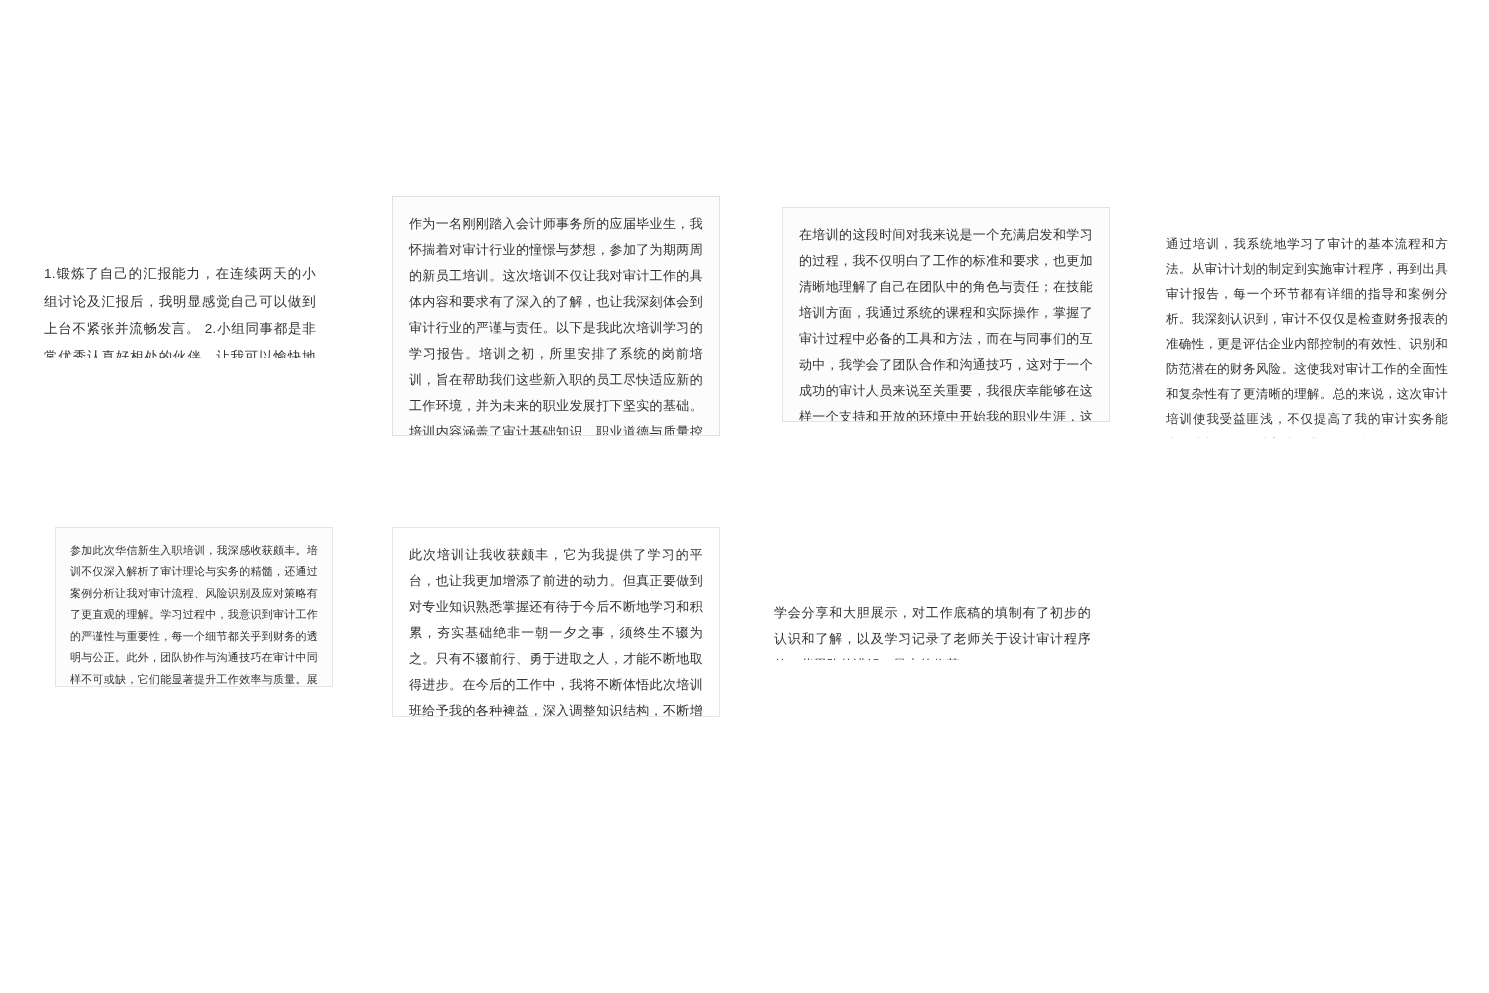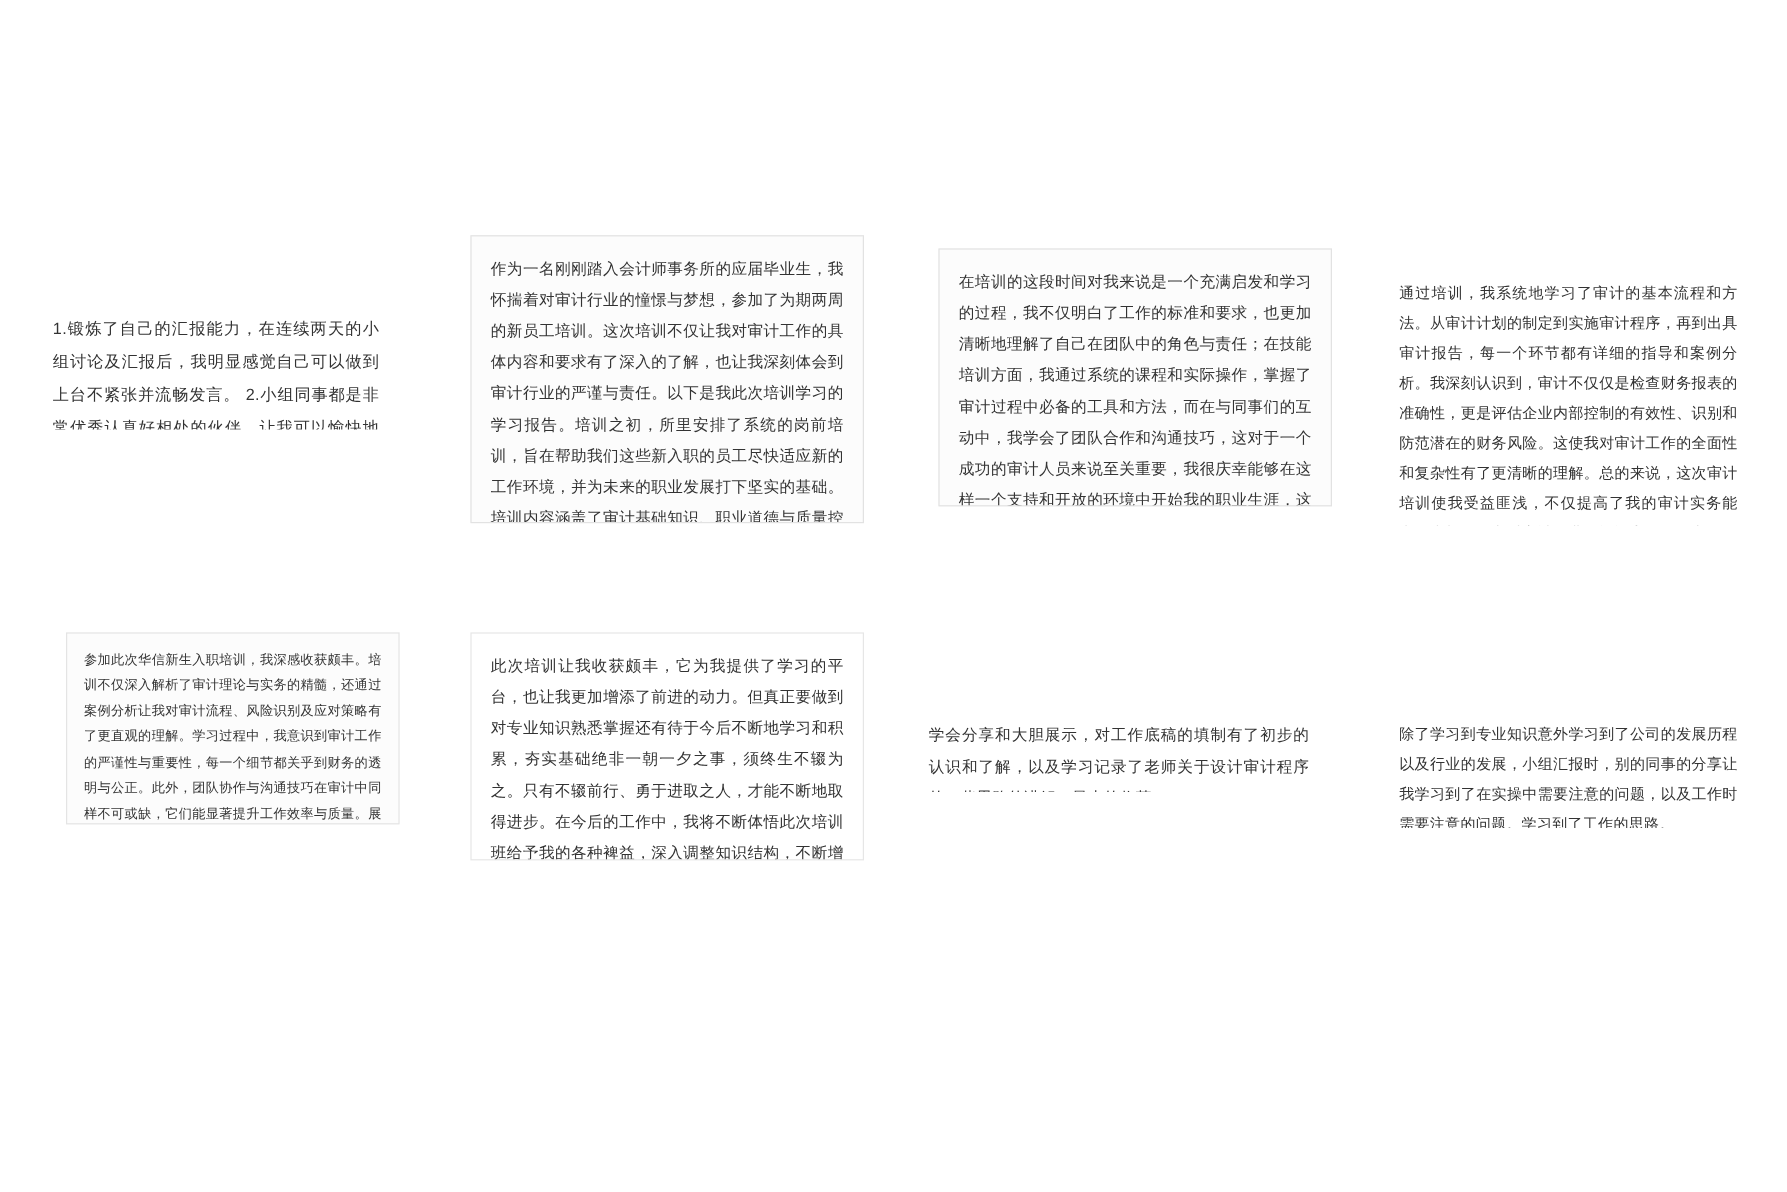--- a/index.html
+++ b/index.html
@@ -104,15 +104,14 @@
   <div class="card" id="c3">在培训的这段时间对我来说是一个充满启发和学习的过程，我不仅明白了工作的标准和要求，也更加清晰地理解了自己在团队中的角色与责任；在技能培训方面，我通过系统的课程和实际操作，掌握了审计过程中必备的工具和方法，而在与同事们的互动中，我学会了团队合作和沟通技巧，这对于一个成功的审计人员来说至关重要，我很庆幸能够在这样一个支持和开放的环境中开始我的职业生涯，这不仅为我提供了成长的机会，也让我感到自己真正融入了这个团队。</div>
 
   <div class="card" id="c4">通过培训，我系统地学习了审计的基本流程和方法。从审计计划的制定到实施审计程序，再到出具审计报告，每一个环节都有详细的指导和案例分析。我深刻认识到，审计不仅仅是检查财务报表的准确性，更是评估企业内部控制的有效性、识别和防范潜在的财务风险。这使我对审计工作的全面性和复杂性有了更清晰的理解。总的来说，这次审计培训使我受益匪浅，不仅提高了我的审计实务能力，也加深了我对审计职业的认识和理解。我将把这次培训中学到的知识和经验应用到实际工作中，不断提升自己的专业水平，为企业和社会提供更高质量的审计服务。</div>
 
   <div class="card" id="c5">参加此次华信新生入职培训，我深感收获颇丰。培训不仅深入解析了审计理论与实务的精髓，还通过案例分析让我对审计流程、风险识别及应对策略有了更直观的理解。学习过程中，我意识到审计工作的严谨性与重要性，每一个细节都关乎到财务的透明与公正。此外，团队协作与沟通技巧在审计中同样不可或缺，它们能显著提升工作效率与质量。展望未来，我将把所学应用到实际工作中，不断提升自己的业务技能，为事务所的发展贡献力量。</div>
 
   <div class="card" id="c6">此次培训让我收获颇丰，它为我提供了学习的平台，也让我更加增添了前进的动力。但真正要做到对专业知识熟悉掌握还有待于今后不断地学习和积累，夯实基础绝非一朝一夕之事，须终生不辍为之。只有不辍前行、勇于进取之人，才能不断地取得进步。在今后的工作中，我将不断体悟此次培训班给予我的各种裨益，深入调整知识结构，不断增强业务素养，更用心、更扎实，更高效地将工作做好，力争成为一名不辱使命的审计人。</div>
 
   <div class="card" id="c7">学会分享和大胆展示，对工作底稿的填制有了初步的认识和了解，以及学习记录了老师关于设计审计程序的一些思路的讲解（最大的收获）</div>
 
-  <div class="card" id="c8">除了学习到专业知识意外学习到了公司的发展历程以及行业的发展，小组汇报时，别的同事的分享让我学习到了在实操中需要注意的问题，以及工作时需要注意的问题。学习到了工作的思路。</div>
 
 </div>
 
 </body></html>

